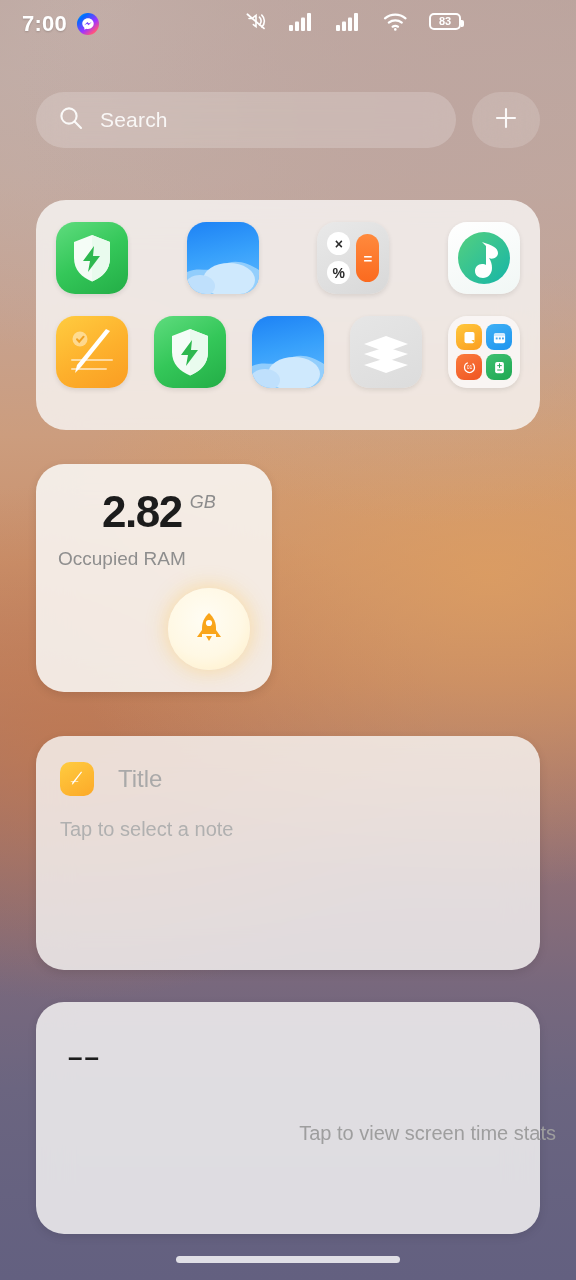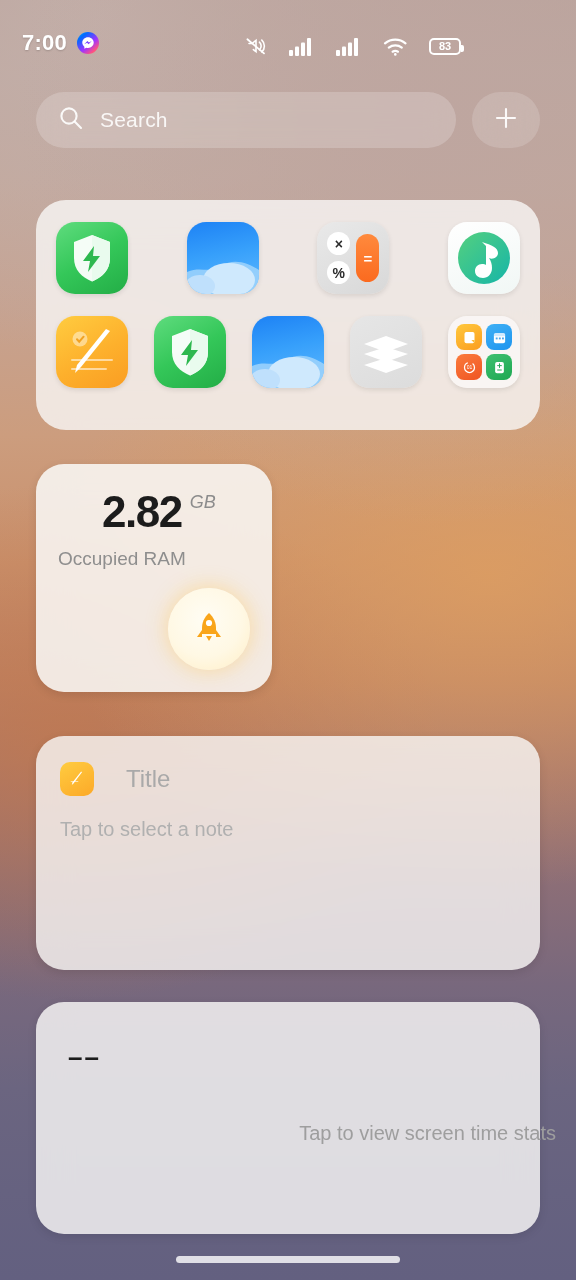--- a/index.html
+++ b/index.html
@@ -23,22 +23,22 @@
         #a4766f 61%,
         #8c6e77 69%,
         #78687d 77%,
         #6b6580 85%,
         #666280 93%,
         #636080 100%);
   }
 
   
   .statusbar { position:absolute; top:0; left:0; width:483px; height:56px;
-    display:flex; align-items:flex-end; justify-content:space-between;
-    padding:0 22px; color:#fff; }
+    display:flex; align-items:flex-start; justify-content:space-between;
+    padding:11px 22px; color:#fff; }
   .sb-left { display:flex; align-items:center; gap:10px; }
   .sb-time { font-size:22px; font-weight:600; letter-spacing:0.2px;
     text-shadow:0 1px 2px rgba(0,0,0,0.18); }
   .msgr { width:22px; height:22px; border-radius:50%;
     background:linear-gradient(140deg,#00b2ff 0%,#006aff 22%,#a033ff 58%,#ff5280 82%,#ff7061 100%);
     display:flex; align-items:center; justify-content:center; }
   .msgr svg { width:14px; height:14px; }
   .sb-right { display:flex; align-items:center; gap:21px; }
   .sb-right svg { display:block; }
   .batt { width:32px; height:17px; border:2px solid #fff; border-radius:5px;
@@ -127,21 +127,21 @@
     border-radius:50%;
     background:radial-gradient(circle at 45% 38%, #fffdf4 0%, #fff8e4 55%, #ffeec4 100%);
     box-shadow:0 0 18px 4px rgba(255,200,90,0.35);
     display:flex; align-items:center; justify-content:center; }
   .boost svg { width:34px; height:34px; }
 
   
   .notesw { position:absolute; top:736px; left:36px; width:504px; height:234px;
     border-radius:28px; background:rgba(249,248,246,0.80); backdrop-filter:blur(18px);
     padding:26px 24px; box-shadow:0 3px 10px rgba(0,0,0,0.10); }
-  .nw-head { display:flex; align-items:center; gap:32px; }
+  .nw-head { display:flex; align-items:center; gap:24px; }
   .nw-ic { width:34px; height:34px; border-radius:10px;
     background:linear-gradient(150deg,#ffcc40 0%,#fca928 100%);
     display:flex; align-items:center; justify-content:center; }
   .nw-ic svg { width:20px; height:20px; }
   .nw-title { font-size:24px; color:#a9a9a9; }
   .nw-sub { margin-top:22px; font-size:20px; color:#b0b0b0; }
 
   
   .stw { position:absolute; top:1002px; left:36px; width:504px; height:232px;
     border-radius:28px; background:rgba(249,248,246,0.82); backdrop-filter:blur(18px);

